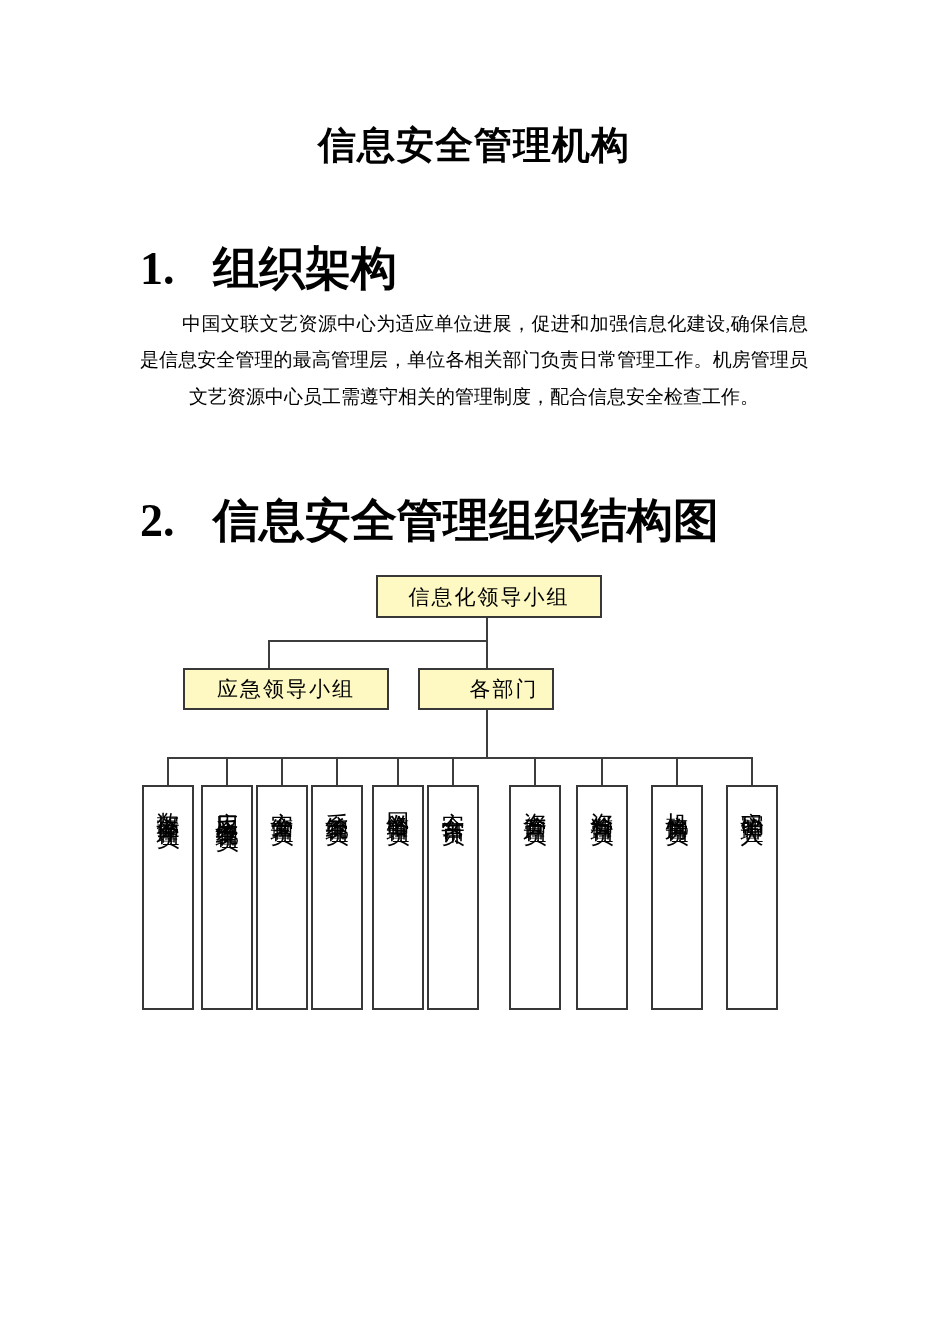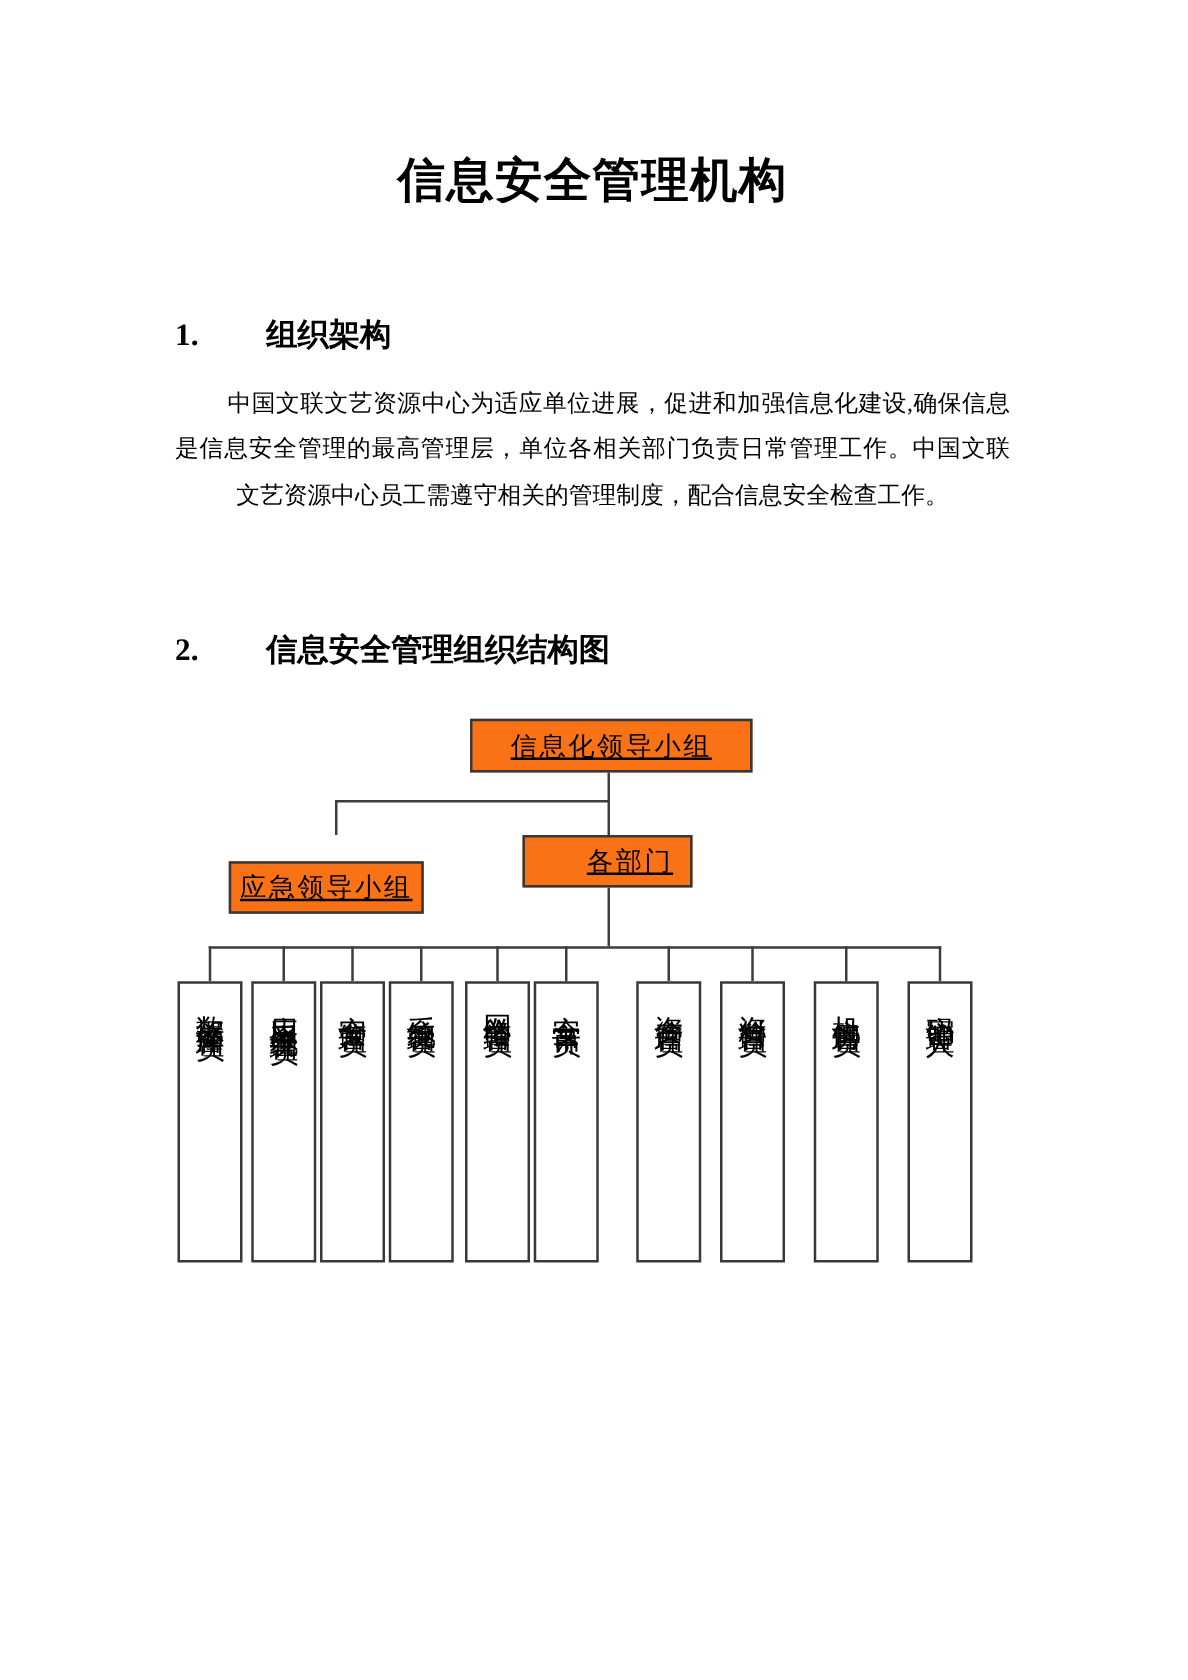--- a/index.html
+++ b/index.html
@@ -4,36 +4,36 @@
 <style>
   html,body{margin:0;padding:0;background:#ffffff;}
   .page{
     position:relative;width:950px;height:1344px;background:#ffffff;overflow:hidden;
     font-family:"Liberation Serif","DejaVu Serif",serif;color:#000;
   }
   .doc-title{
     position:absolute;left:140px;top:122px;width:668px;
     text-align:center;font-size:38px;font-weight:bold;letter-spacing:1px;line-height:46px;
   }
-  .sec-heading{position:absolute;left:140px;font-size:25px;font-weight:bold;line-height:42px;white-space:nowrap;}
+  .sec-heading{position:absolute;left:140px;font-size:46px;font-weight:bold;line-height:42px;white-space:nowrap;}
   .h1pos{top:248px;}
   .h2pos{top:500px;}
   .sec-num{display:inline-block;width:73px;}
   .para{position:absolute;left:140px;top:306px;width:668px;font-size:19px;line-height:36.3px;}
   .pline{width:668px;text-align:center;}
   .pline.just{text-align:justify;text-align-last:justify;}
   .pline.indent{text-indent:42px;}
   
   .obox{
-    position:absolute;box-sizing:border-box;border:2px solid #383838;background:#f97316;
+    position:absolute;box-sizing:border-box;border:2px solid #383838;background:#fef9c3;
     display:flex;align-items:center;justify-content:center;
-    font-size:21px;letter-spacing:2px;text-decoration:underline;
+    font-size:21px;letter-spacing:2px;
   }
   .root-box{left:376px;top:575px;width:226px;height:43px;}
-  .l2-left{left:183px;top:668px;width:156px;height:42px;margin-top:21px;}
+  .l2-left{left:183px;top:668px;width:206px;height:42px;}
   .l2-right{left:418px;top:668px;width:136px;height:42px;padding-left:36px;}
   .mbox{
     position:absolute;top:785px;width:52px;height:225px;box-sizing:border-box;
     border:2px solid #383838;background:#fff;
     display:flex;justify-content:center;align-items:flex-start;padding-top:7px;
   }
   .vtext{
     writing-mode:vertical-rl;text-orientation:upright;
     font-size:23px;line-height:1;letter-spacing:3px;
   }
@@ -48,21 +48,21 @@
 <div class="page">
 
   <div class="doc-title">信息安全管理机构</div>
 
   <div class="sec-heading h1pos">
     <span class="sec-num">1.</span><span class="sec-text">组织架构</span>
   </div>
 
   <div class="para">
     <div class="pline just indent">中国文联文艺资源中心为适应单位进展，促进和加强信息化建设,确保信息</div>
-    <div class="pline just">是信息安全管理的最高管理层，单位各相关部门负责日常管理工作。中国文联</div>
+    <div class="pline just">是信息安全管理的最高管理层，单位各相关部门负责日常管理工作。机房管理员</div>
     <div class="pline">文艺资源中心员工需遵守相关的管理制度，配合信息安全检查工作。</div>
   </div>
 
   <div class="sec-heading h2pos">
     <span class="sec-num">2.</span><span class="sec-text">信息安全管理组织结构图</span>
   </div>
 
   <div class="obox root-box">
     <span>信息化领导小组</span>
   </div>

